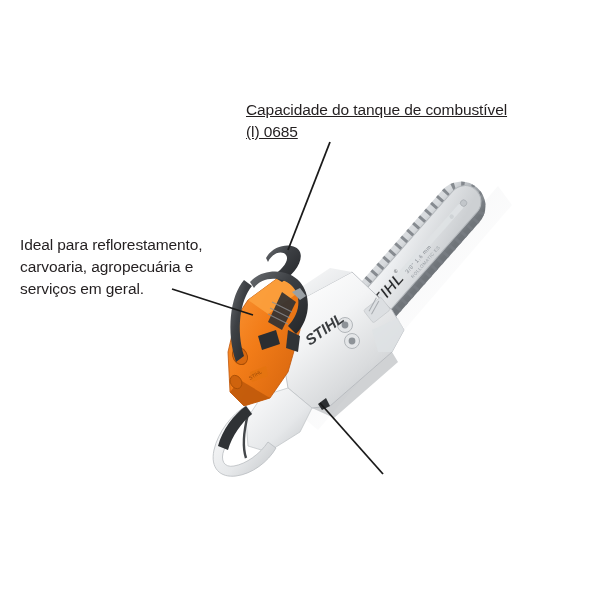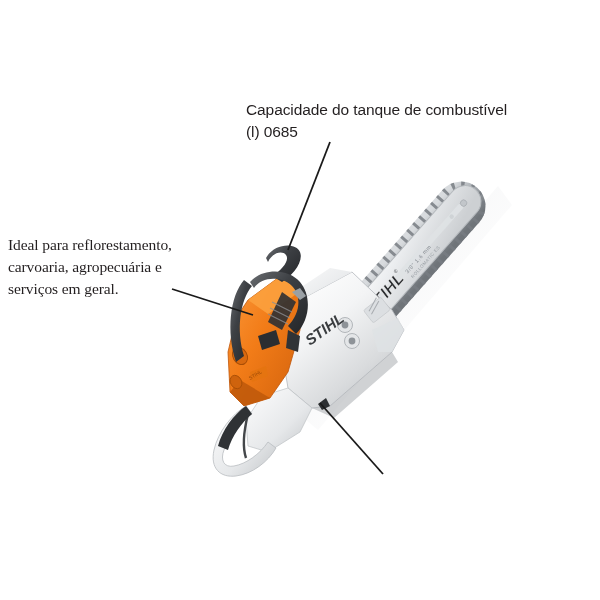--- a/index.html
+++ b/index.html
@@ -22,22 +22,22 @@
   
   .callout {
     position: absolute;
     color: #231f20;
     font-size: 15.5px;
     line-height: 22px;
     letter-spacing: -0.1px;
     white-space: pre-line;
     font-weight: 400;
   }
-  .callout-top  { left: 246px; top:  99px; width: 320px; }
-  .callout-left { left:   8px; top: 234px; width: 226px; font-family: Liberation Serif, serif; }
+  .callout-top  { left: 246px; top:  99px; width: 320px; text-decoration: underline; }
+  .callout-left { left:   20px; top: 234px; width: 226px; }
   .callout-bot  { left: 321px; top: 476px; width: 260px; }
 
   
   .leaders {
     position: absolute;
     left: 0; top: 0;
     width: 600px; height: 600px;
     pointer-events: none;
   }
 

